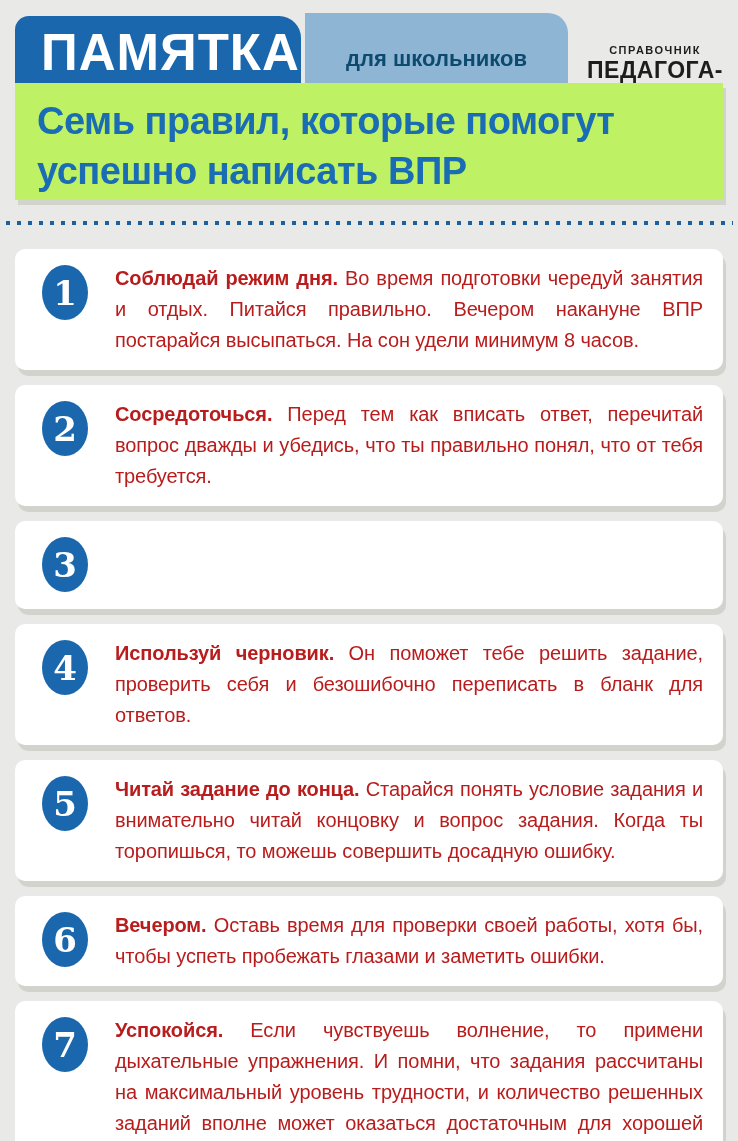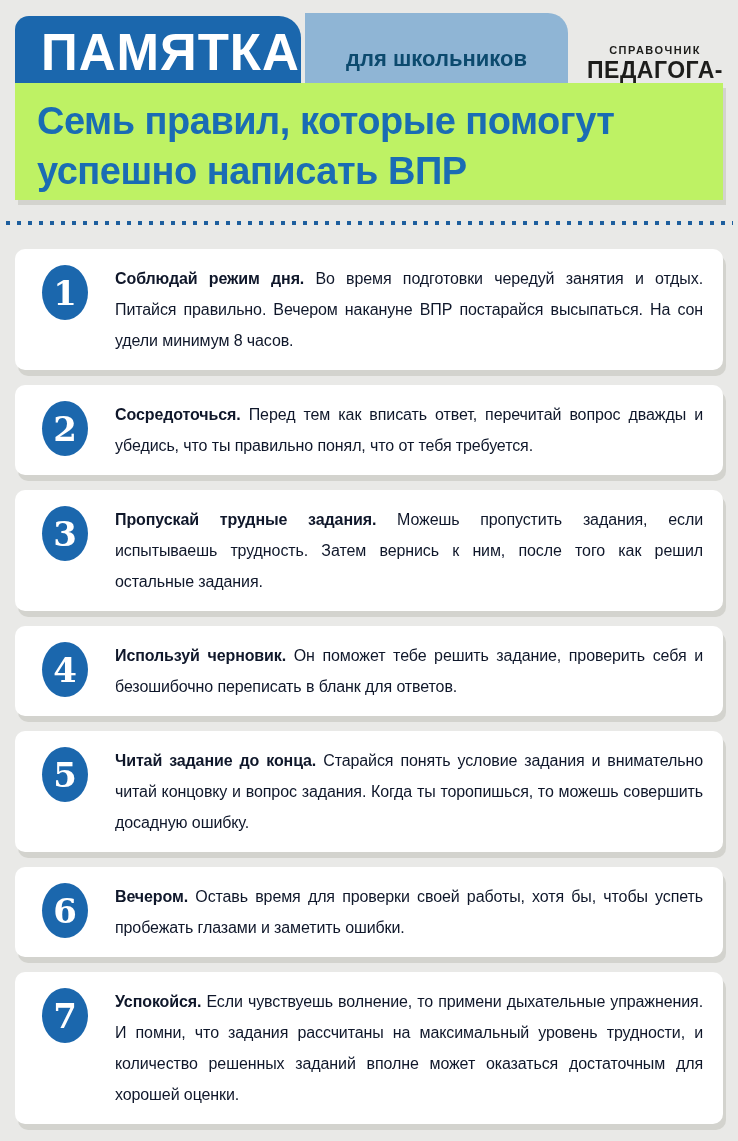--- a/index.html
+++ b/index.html
@@ -60,21 +60,21 @@
   .rule-num {
     position:absolute; left:27px; top:16px; width:46px; height:55px;
     background:#1b67ad; border-radius:50%;
     display:flex; align-items:center; justify-content:center;
   }
   .rule-num span {
     color:#ffffff; font-family:"DejaVu Serif","Liberation Serif",serif;
     font-weight:bold; font-size:34px; line-height:1;
   }
   .rule-text {
-    color:#0f172a; font-size:16px; line-height:31px;
+    color:#b91c1c; font-size:20px; line-height:31px;
     text-align:justify; letter-spacing:-0.1px;
   }
   .rule-text b { font-weight:bold; }
 </style>
 </head>
 <body>
 
 <div class="page">
 
   <div class="header">
@@ -115,24 +115,20 @@
       <p class="rule-text">
         <b>Сосредоточься.</b>
         <span>Перед тем как вписать ответ, перечитай вопрос дважды и убедись, что ты правильно понял, что от тебя требуется.</span>
       </p>
     </div>
 
     <div class="rule-card">
       <div class="rule-num">
         <span>3</span>
       </div>
-      <p class="rule-text">
-        <b>Пропускай трудные задания.</b>
-        <span>Можешь пропустить задания, если испытываешь трудность. Затем вернись к ним, после того как решил остальные задания.</span>
-      </p>
     </div>
 
     <div class="rule-card">
       <div class="rule-num">
         <span>4</span>
       </div>
       <p class="rule-text">
         <b>Используй черновик.</b>
         <span>Он поможет тебе решить задание, проверить себя и безошибочно переписать в бланк для ответов.</span>
       </p>

